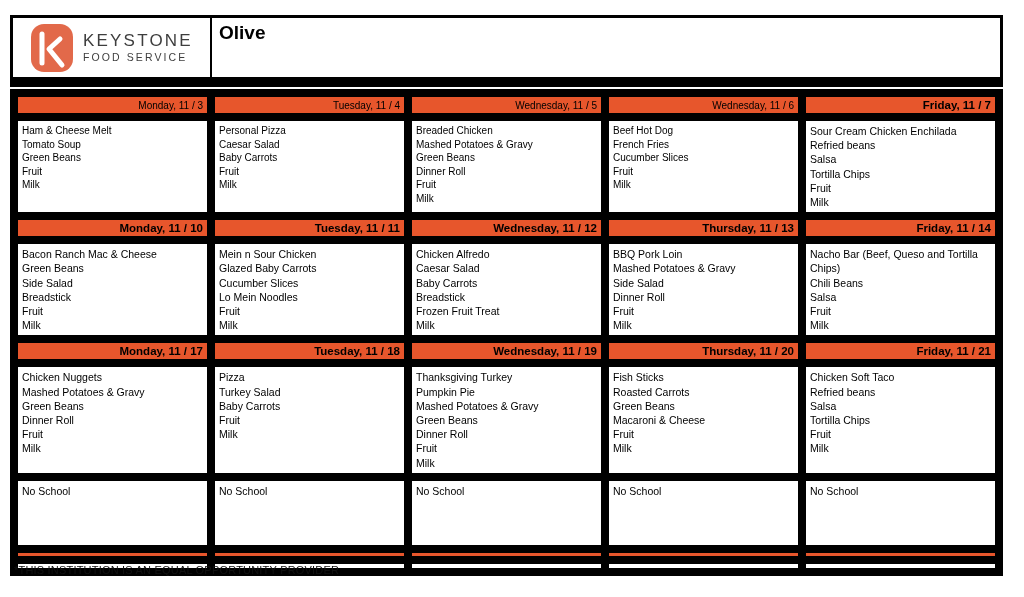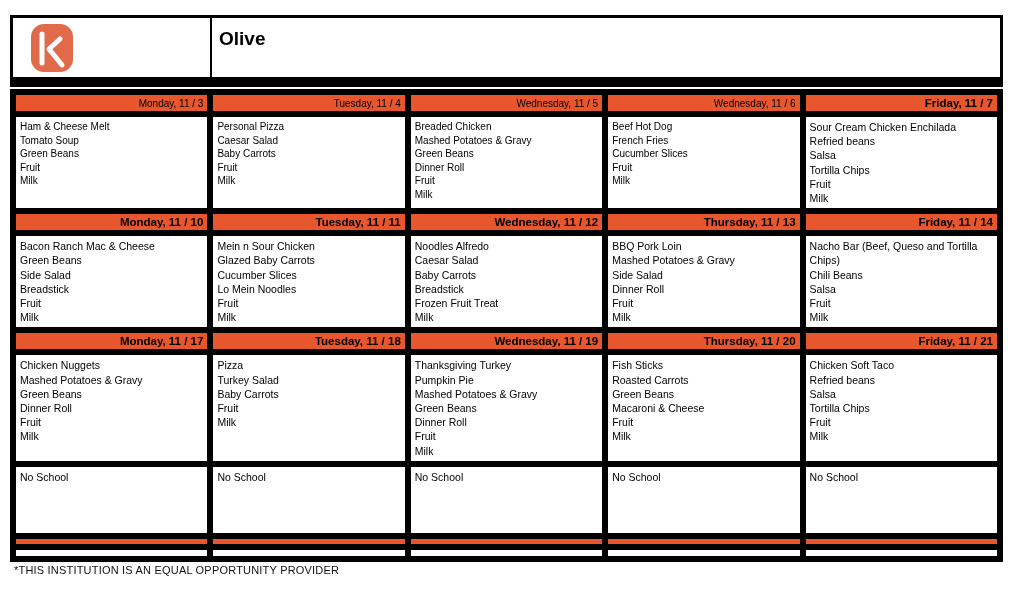--- a/index.html
+++ b/index.html
@@ -24,34 +24,34 @@
     display:flex;align-items:center;padding-left:17px;
   }
   .logo-mark{width:44px;height:50px;flex:0 0 44px;}
   .logo-text{margin-left:9px;line-height:1;}
   .logo-text .brand1{
     font-size:17px;letter-spacing:2.2px;color:#3e3e3e;font-weight:400;
   }
   .logo-text .brand2{
     font-size:10.5px;letter-spacing:2.1px;color:#3e3e3e;font-weight:400;margin-top:3px;
   }
-  .title-cell{padding:9px 0 0 7px;}
+  .title-cell{padding:3px 0 0 7px;}
   .school-name{font-size:19px;font-weight:bold;line-height:1.3;}
   .menu-title{font-size:20px;font-weight:bold;line-height:1.3;}
 
   
   .black-bar{height:7px;background:#000;margin-bottom:2px;}
 
   
   table.calendar{
     width:100%;border-collapse:collapse;table-layout:fixed;
     border:3px solid #000;background:#fff;
   }
   table.calendar col{width:20%;}
-  table.calendar th,table.calendar td{border:6px solid #000000;}
+  table.calendar th,table.calendar td{border:8px solid #000000;}
   th.day-header{
     background:var(--orange);text-align:right;vertical-align:middle;
     font-size:10px;font-weight:400;padding:2px 4px;height:13px;color:#000;
     white-space:nowrap;overflow:hidden;
   }
   th.day-header.emphasis{font-size:11.5px;font-weight:bold;}
   td.menu-cell{
     vertical-align:top;background:#fff;padding:3px 2px 3px 4px;
     font-size:10px;line-height:13.5px;
   }
@@ -77,20 +77,24 @@
 <div class="sheet">
   <div class="menu-board">
 
     <div class="title-bar">
       <div class="logo-cell">
         <svg class="logo-mark" viewBox="0 0 44 50" xmlns="http://www.w3.org/2000/svg">
           <rect x="1" y="1" width="42" height="48" rx="13" fill="#E2694A"></rect>
           <path d="M12 11 L12 40" stroke="#fff" stroke-width="5" stroke-linecap="round" fill="none"></path>
           <path d="M30 16 L19 26 L32 42" stroke="#fff" stroke-width="5" stroke-linecap="round" stroke-linejoin="round" fill="none"></path>
         </svg>
+        <div class="logo-text">
+          <div class="brand1">KEYSTONE</div>
+          <div class="brand2">FOOD SERVICE</div>
+        </div>
       </div>
       <div class="title-cell">
         <div class="school-name">Olive</div>
       </div>
     </div>
 
     <div class="black-bar"></div>
 
     <table class="calendar">
       <colgroup>
@@ -165,21 +169,21 @@
             </td>
             <td class="menu-cell emphasis">
               <div class="menu-item">Mein n Sour Chicken</div>
               <div class="menu-item">Glazed Baby Carrots</div>
               <div class="menu-item">Cucumber Slices</div>
               <div class="menu-item">Lo Mein Noodles</div>
               <div class="menu-item">Fruit</div>
               <div class="menu-item">Milk</div>
             </td>
             <td class="menu-cell emphasis">
-              <div class="menu-item">Noodles Alfredo</div>
+              <div class="menu-item">Chicken Alfredo</div>
               <div class="menu-item">Caesar Salad</div>
               <div class="menu-item">Baby Carrots</div>
               <div class="menu-item">Breadstick</div>
               <div class="menu-item">Frozen Fruit Treat</div>
               <div class="menu-item">Milk</div>
             </td>
             <td class="menu-cell emphasis">
               <div class="menu-item">BBQ Pork Loin</div>
               <div class="menu-item">Mashed Potatoes &amp; Gravy</div>
               <div class="menu-item">Side Salad</div>

